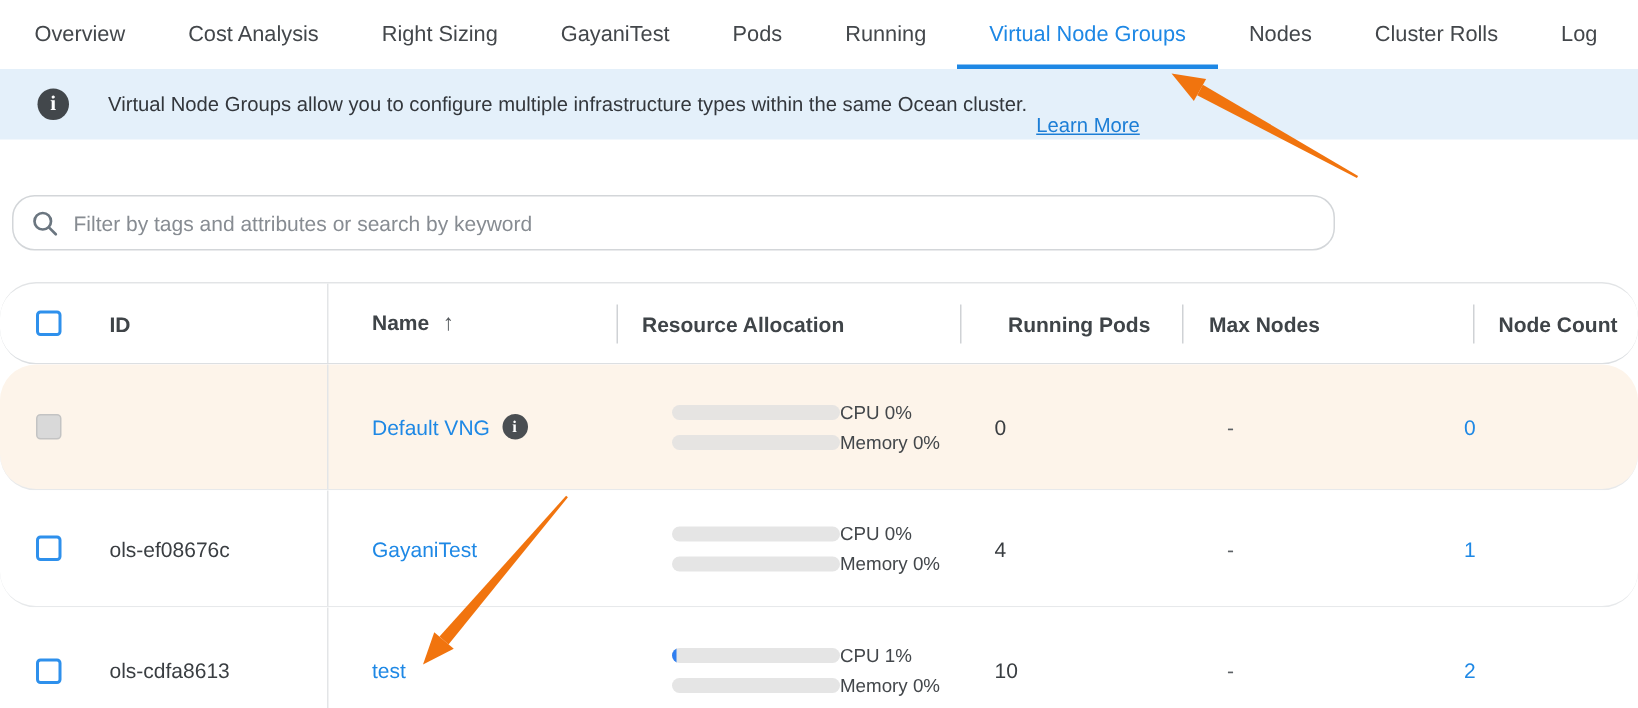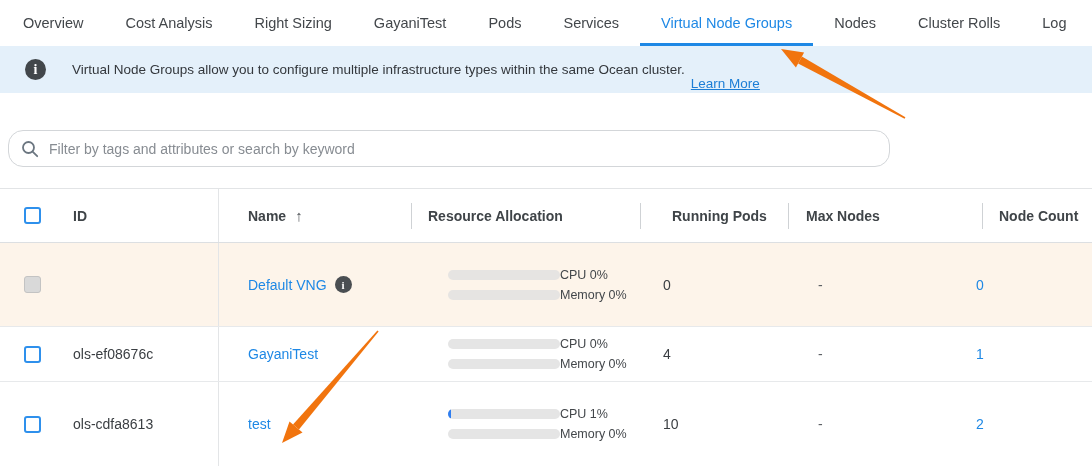--- a/index.html
+++ b/index.html
@@ -32,24 +32,24 @@
     border:1px solid #d3d6d9; border-radius:15px; background:#fff;
     display:flex; align-items:center; padding:0 12px; }
   .search-icon { width:18px; height:18px; flex:0 0 auto; }
   .searchbox input { border:none; outline:none; flex:1; margin-left:10px;
     font-size:14px; font-family:"Liberation Sans", sans-serif; color:#3c4043; }
   .searchbox input::placeholder { color:#878c92; opacity:1; }
 
   
   .vng-table { position:absolute; top:188px; left:0; width:1092px; }
   .trow { display:grid; grid-template-columns:58px 160px 193px 229px 148px 150px 154px;
-    align-items:center; background:#fff; border-bottom:1px solid #e7e9eb; position:relative; }
+    align-items:center; background:#fff; border-bottom:1px solid #e7e9eb; position:relative;border-radius:24px; }
   .trow.head { height:55px; border-top:1px solid #e2e4e6; border-bottom:1px solid #dcdfe2; }
   .trow.r1 { height:84px; background:#fdf4ea; }
-  .trow.r2 { height:55px; }
+  .trow.r2 { height:78px; }
   .trow.r3 { height:84px; border-bottom:none; }
   
   .trow::before { content:""; position:absolute; left:218px; top:0; bottom:0;
     width:1px; background:#e3e5e7; }
 
   .th { font-size:14px; font-weight:bold; color:#3f4448; position:relative;
     white-space:nowrap; cursor:pointer; }
   .th .sort-arrow { font-weight:normal; font-size:15px; color:#55595d; margin-left:9px; }
   .hdiv::after { content:""; position:absolute; left:0; top:50%; transform:translateY(-50%);
     height:26px; width:1px; background:#cfd2d5; }
@@ -89,21 +89,21 @@
 </style>
 </head>
 <body>
 
 <nav class="tabbar">
   <div class="tab">Overview</div>
   <div class="tab">Cost Analysis</div>
   <div class="tab">Right Sizing</div>
   <div class="tab">GayaniTest</div>
   <div class="tab">Pods</div>
-  <div class="tab">Services</div>
+  <div class="tab">Running</div>
   <div class="tab active">Virtual Node Groups</div>
   <div class="tab">Nodes</div>
   <div class="tab">Cluster Rolls</div>
   <div class="tab">Log</div>
 </nav>
 
 <div class="banner">
   <span class="banner-icon">i</span>
   <span class="banner-text">Virtual Node Groups allow you to configure multiple infrastructure types within the same Ocean cluster.</span>
   <a class="banner-link">Learn More</a>

